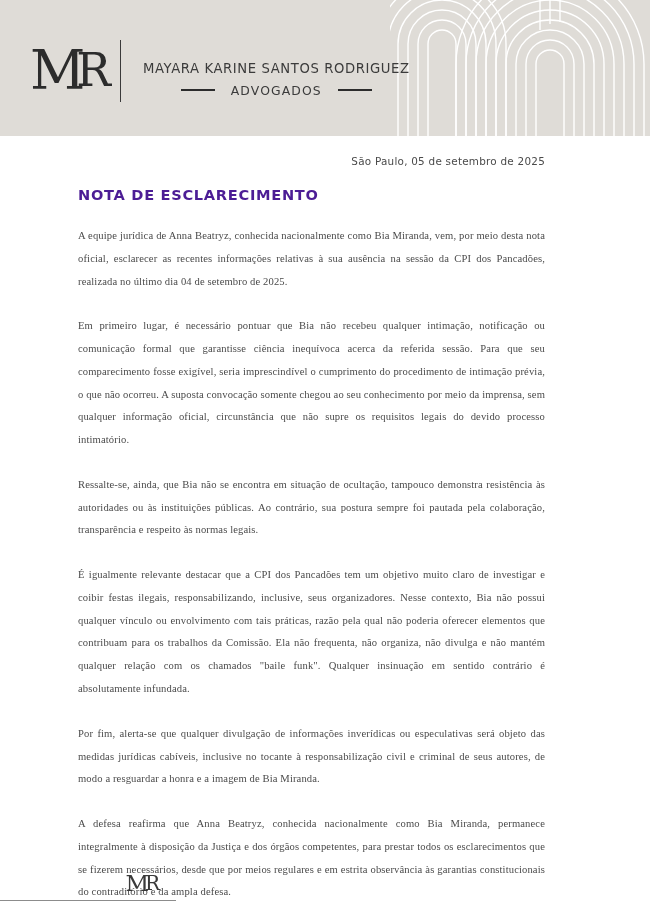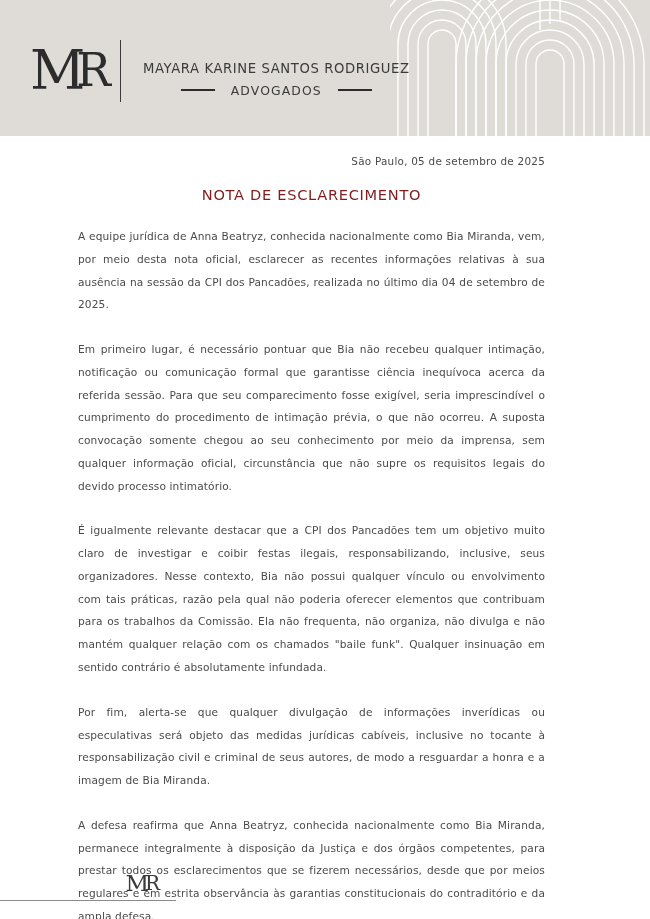--- a/index.html
+++ b/index.html
@@ -103,37 +103,38 @@
     margin-left: 19px;
   }
   .date-line {
     text-align: right;
     font-size: 10.4px;
     color: #4a4a4a;
     letter-spacing: 0.25px;
     margin-top: 19px;
   }
   .doc-title {
-    text-align: center;
+    text-align: left;
     font-size: 14.6px;
     letter-spacing: 0.7px;
-    color: #7f1d1d;
+    color: #4c1d95;
     margin-top: 19px;
-    font-weight: normal;
+    font-weight: bold;
   }
   .body-copy {
     margin-top: 22px;
   }
   .body-copy p {
     margin: 0 0 22px 0;
     font-size: 10.6px;
     line-height: 2.15;
     color: #4a4a4a;
     text-align: justify;
     letter-spacing: 0.12px;
+    font-family: Liberation Serif, serif;
   }
   .body-copy p:last-child { margin-bottom: 0; }
 
   
   .footer-mark {
     position: absolute;
     left: 0;
     bottom: 18px;
     width: 176px;
   }
@@ -207,20 +208,21 @@
 
 <main class="doc">
 
   <div class="date-line">São Paulo, 05 de setembro de 2025</div>
 
   <h1 class="doc-title">NOTA DE ESCLARECIMENTO</h1>
 
   <section class="body-copy">
     <p>A equipe jurídica de Anna Beatryz, conhecida nacionalmente como Bia Miranda, vem, por meio desta nota oficial, esclarecer as recentes informações relativas à sua ausência na sessão da CPI dos Pancadões, realizada no último dia 04 de setembro de 2025.</p>
     <p>Em primeiro lugar, é necessário pontuar que Bia não recebeu qualquer intimação, notificação ou comunicação formal que garantisse ciência inequívoca acerca da referida sessão. Para que seu comparecimento fosse exigível, seria imprescindível o cumprimento do procedimento de intimação prévia, o que não ocorreu. A suposta convocação somente chegou ao seu conhecimento por meio da imprensa, sem qualquer informação oficial, circunstância que não supre os requisitos legais do devido processo intimatório.</p>
+    <p>Ressalte-se, ainda, que Bia não se encontra em situação de ocultação, tampouco demonstra resistência às autoridades ou às instituições públicas. Ao contrário, sua postura sempre foi pautada pela colaboração, transparência e respeito às normas legais.</p>
     <p>É igualmente relevante destacar que a CPI dos Pancadões tem um objetivo muito claro de investigar e coibir festas ilegais, responsabilizando, inclusive, seus organizadores. Nesse contexto, Bia não possui qualquer vínculo ou envolvimento com tais práticas, razão pela qual não poderia oferecer elementos que contribuam para os trabalhos da Comissão. Ela não frequenta, não organiza, não divulga e não mantém qualquer relação com os chamados "baile funk". Qualquer insinuação em sentido contrário é absolutamente infundada.</p>
     <p>Por fim, alerta-se que qualquer divulgação de informações inverídicas ou especulativas será objeto das medidas jurídicas cabíveis, inclusive no tocante à responsabilização civil e criminal de seus autores, de modo a resguardar a honra e a imagem de Bia Miranda.</p>
     <p>A defesa reafirma que Anna Beatryz, conhecida nacionalmente como Bia Miranda, permanece integralmente à disposição da Justiça e dos órgãos competentes, para prestar todos os esclarecimentos que se fizerem necessários, desde que por meios regulares e em estrita observância às garantias constitucionais do contraditório e da ampla defesa.</p>
   </section>
 
 </main>
 
 <div class="footer-mark">
   <div class="footer-monogram">
     <span>M</span><span class="m-r">R</span>

